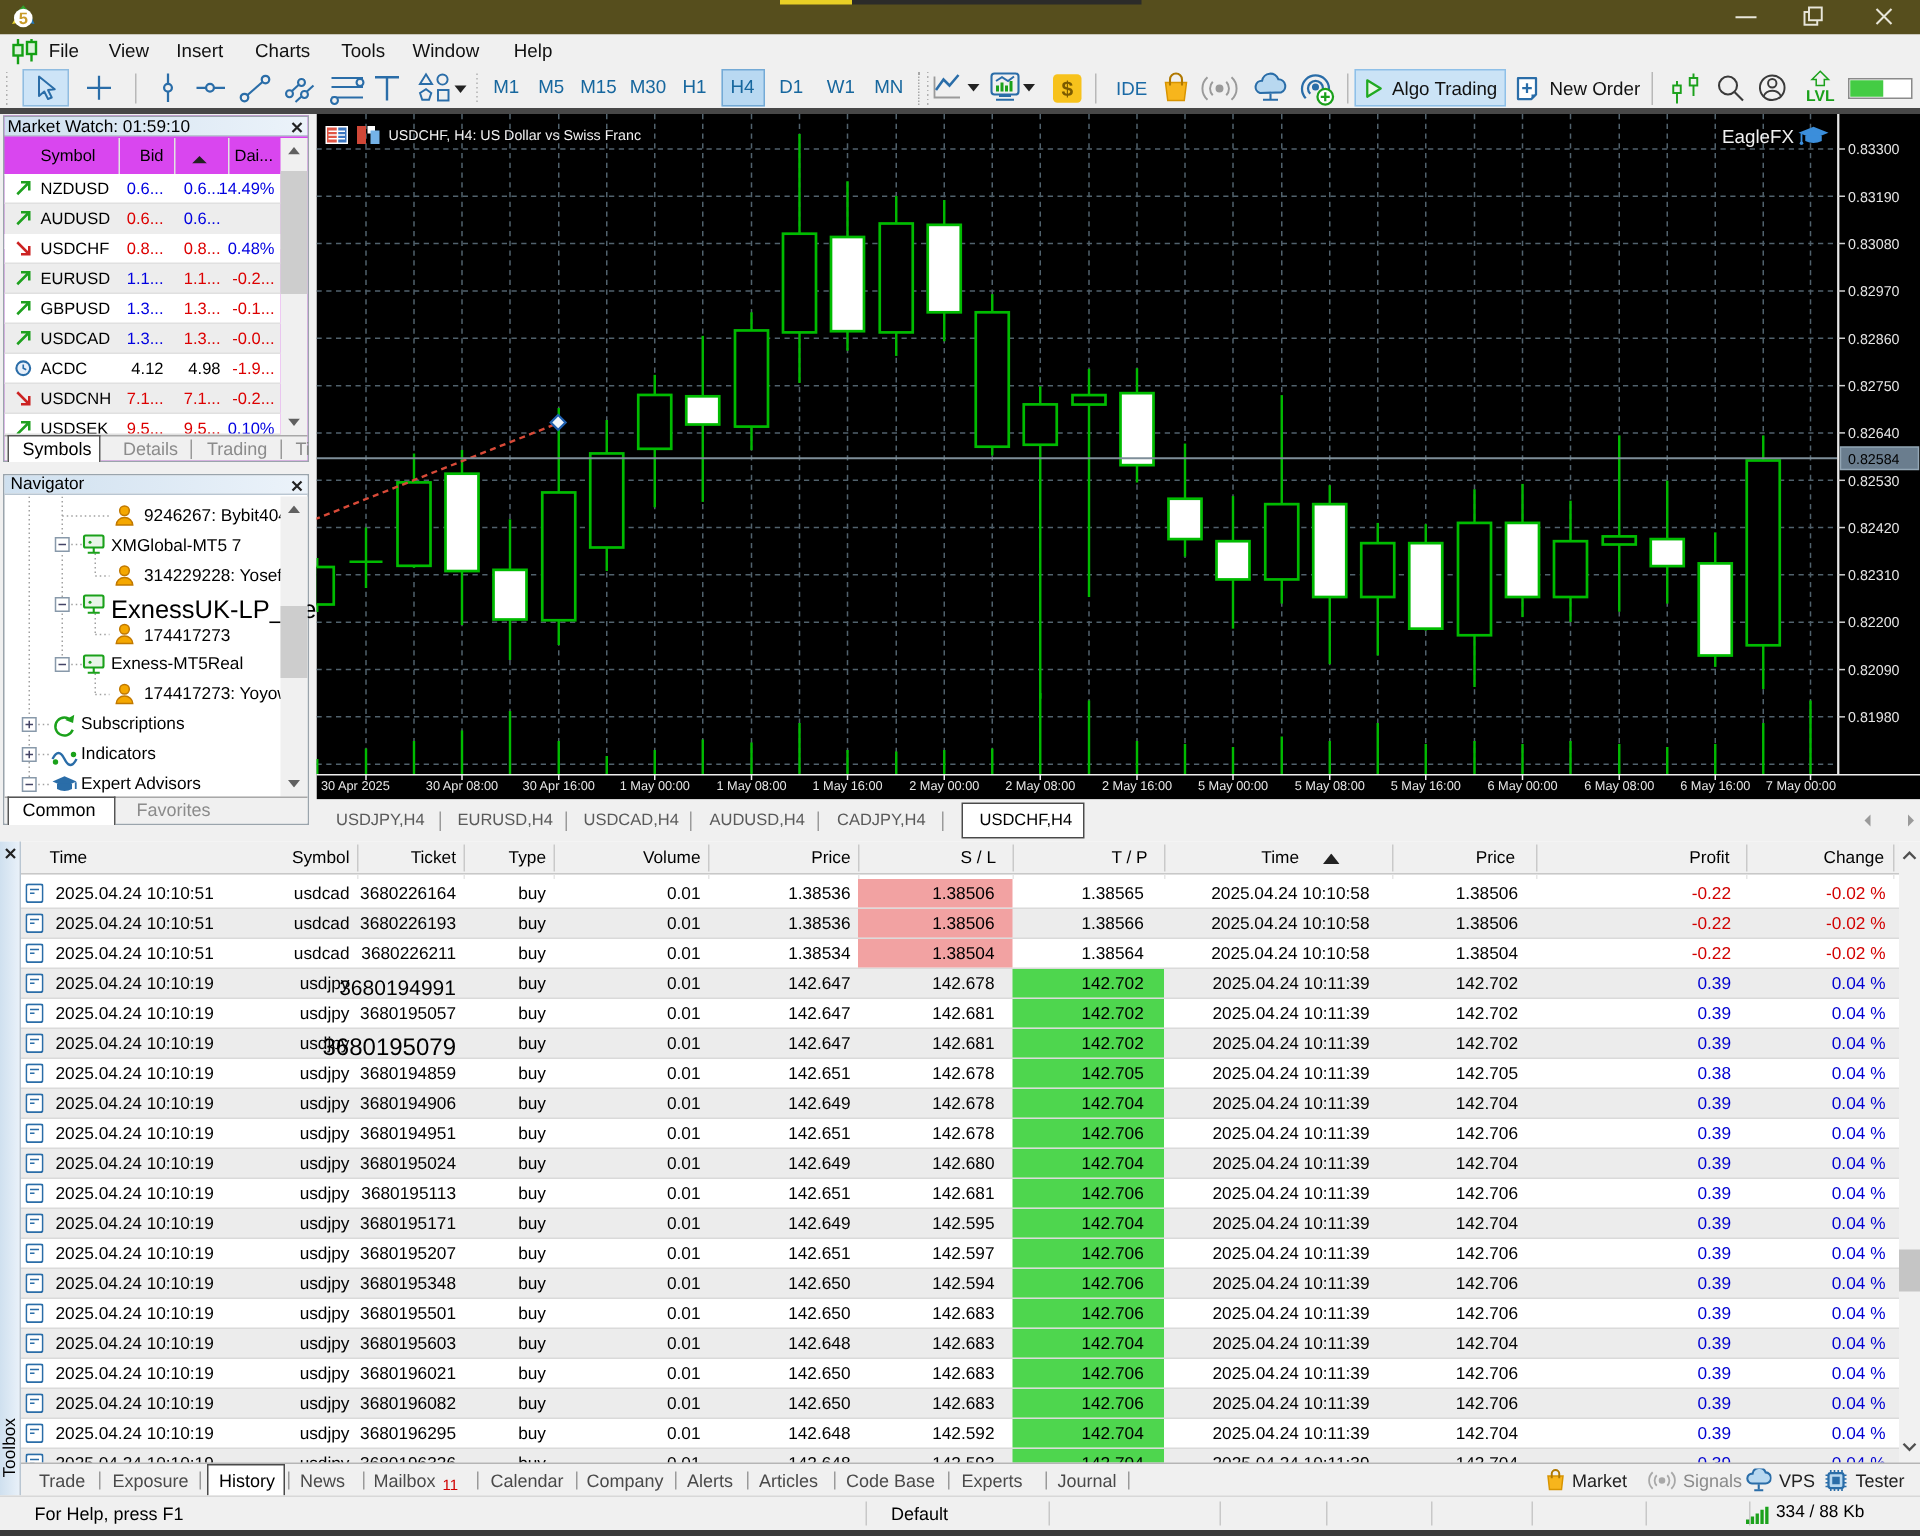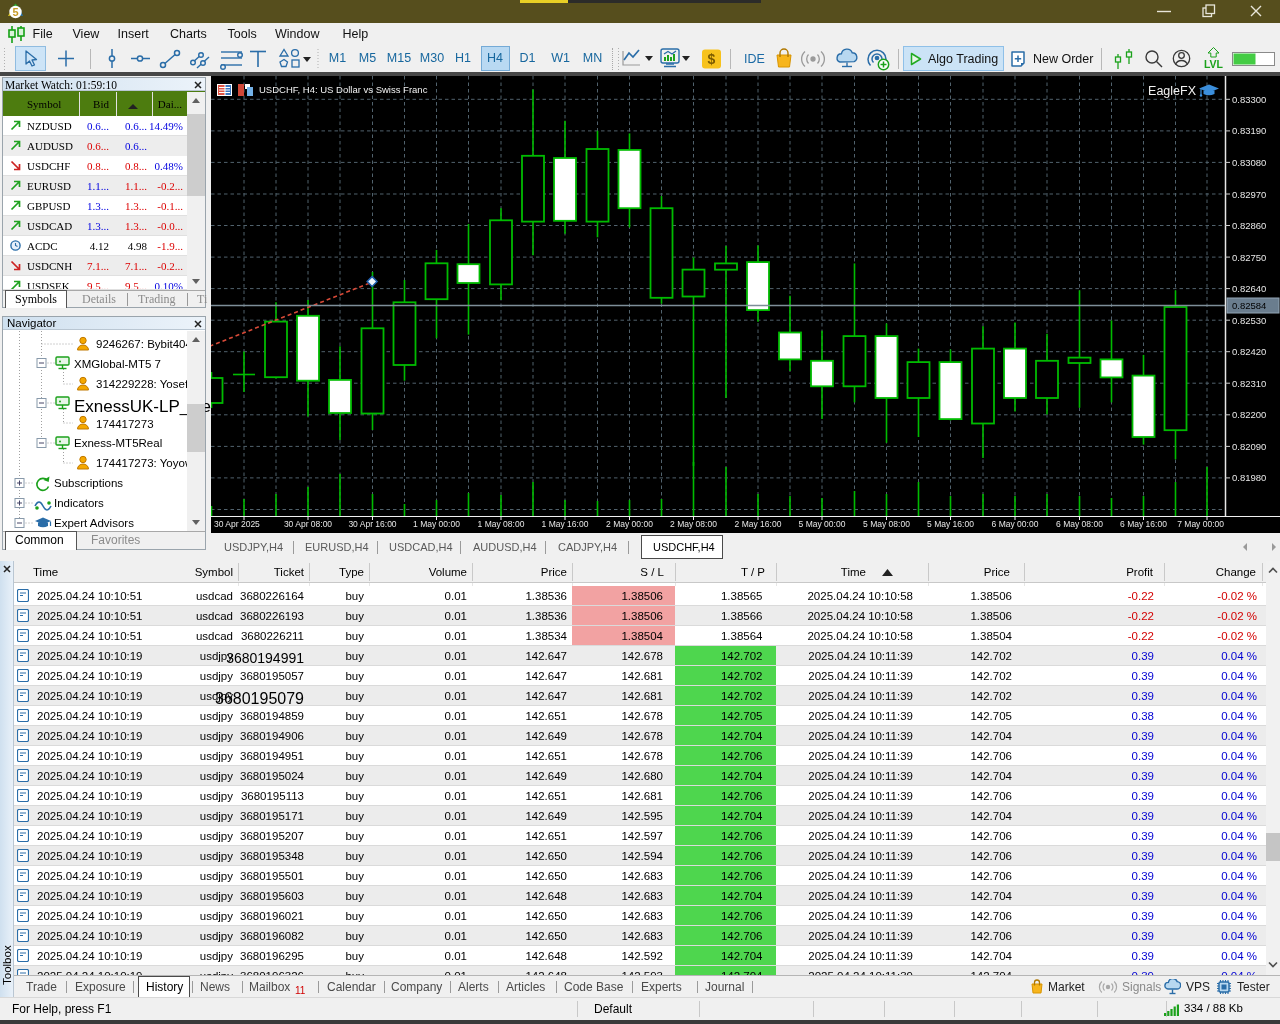--- a/index.html
+++ b/index.html
@@ -175,21 +175,21 @@
  </g>
  <g fill="#1ba11b">
   <path d="M105.5 2.5 L111 8 L108.2 8 L108.2 12 L102.8 12 L102.8 8 L100 8 Z" stroke="#1ba11b" stroke-width="1" fill="none"></path>
   <text x="105.5" y="22.5" font-size="10.5" font-weight="bold" text-anchor="middle" fill="#1ba11b">LVL</text>
  </g>
  <rect x="124.5" y="7.5" width="42" height="13" fill="#ffffff" stroke="#8a8a8a"></rect>
  <rect x="125.5" y="8.5" width="22" height="11" fill="#44cc44"></rect>
 </svg>
   </div>
 <div class="abs" style="left:0;top:72px;width:1280px;height:4px;background:#474747;"></div>
-<div class="abs" style="left:2px;top:77px;width:204px;height:231px;background:#4d7c0f;border:1px solid #9aa4ac;font-family:Liberation Serif, serif;">
+<div class="abs" style="left:2px;top:77px;width:204px;height:231px;background:#d946ef;border:1px solid #9aa4ac;">
     <div class="abs" style="left:0;top:0;width:202px;height:13px;background:linear-gradient(to right,#cfe0ef,#ecf3fa);border-bottom:1px solid #b9c6d2;">
       <div class="abs tt" style="left:2px;top:0.5px;font-size:11.5px;color:#000;">Market Watch: 01:59:10</div>
       <svg class="abs" style="left:191px;top:3px" width="8" height="8">
         <path d="M1 1 L7 7 M7 1 L1 7" stroke="#222" stroke-width="1.5"></path>
       </svg>
     </div>
     <div class="abs tt" style="left:24px;top:20px;font-size:11px;color:#000;">Symbol</div>
     <div class="abs tt" style="left:106px;top:20px;font-size:11px;color:#000;transform:translateX(-100%);">Bid</div>
     <svg class="abs" style="left:125px;top:26px" width="10" height="5">
       <path d="M5 0 L10 5 L0 5 Z" fill="#222"></path>
@@ -1150,21 +1150,21 @@
 <g stroke="#2a6da8" stroke-width="1.1">
 <path d="M4.5 1 L4.5 15 M7 1 L7 15 M9.5 1 L9.5 15 M12 1 L12 15" fill="none"></path>
 <path d="M1 4.5 L15 4.5 M1 7 L15 7 M1 9.5 L15 9.5 M1 12 L15 12" fill="none"></path>
 </g>
 <rect x="3" y="3" width="10" height="10" rx="1.5" fill="#b8d8f0" stroke="#2a6da8" stroke-width="1.5"></rect>
 <rect x="5.5" y="5.5" width="5" height="5" fill="#2a6da8"></rect>
     </svg>
     <div class="abs tt" style="left:1223px;top:4px;font-size:12px;color:#222;">Tester</div>
   </div>
 <div class="abs" style="left:0;top:997px;width:1280px;height:23px;background:#f0f0f0;border-top:1px solid #d8d8d8;">
-    <div class="abs tt" style="left:12px;top:4px;font-size:12px;color:#000;">For Help, press F1</div>
+    <div class="abs tt" style="left:23px;top:4px;font-size:12px;color:#000;">For Help, press F1</div>
     <div class="abs tt" style="left:594px;top:4px;font-size:12px;color:#000;">Default</div>
     <div class="abs" style="left:577px;top:3px;width:1px;height:16px;background:#c8c8c8;"></div>
     <div class="abs" style="left:699px;top:3px;width:1px;height:16px;background:#c8c8c8;"></div>
     <div class="abs" style="left:813px;top:3px;width:1px;height:16px;background:#c8c8c8;"></div>
     <div class="abs" style="left:884px;top:3px;width:1px;height:16px;background:#c8c8c8;"></div>
     <div class="abs" style="left:954px;top:3px;width:1px;height:16px;background:#c8c8c8;"></div>
     <div class="abs" style="left:1021px;top:3px;width:1px;height:16px;background:#c8c8c8;"></div>
     <div class="abs" style="left:1097px;top:3px;width:1px;height:16px;background:#c8c8c8;"></div>
     <div class="abs" style="left:1166px;top:3px;width:1px;height:16px;background:#c8c8c8;"></div>
     <svg class="abs" style="left:1164px;top:6px" width="16" height="12" viewBox="0 0 16 12">

